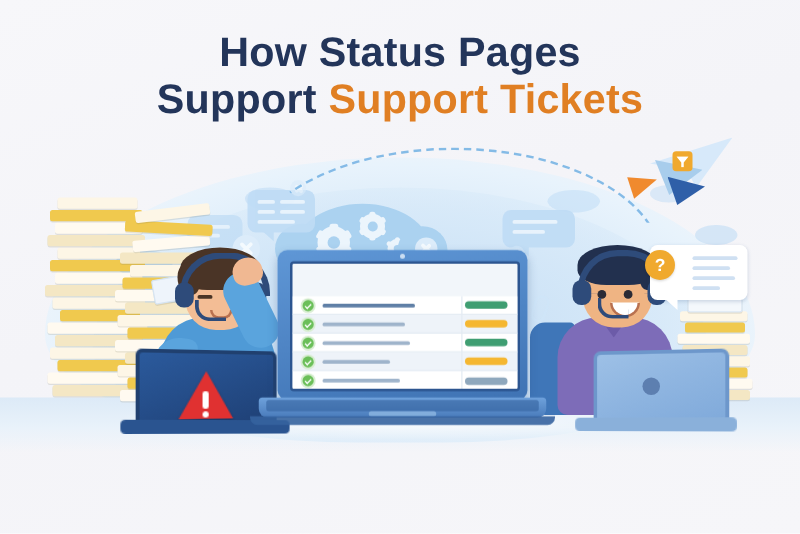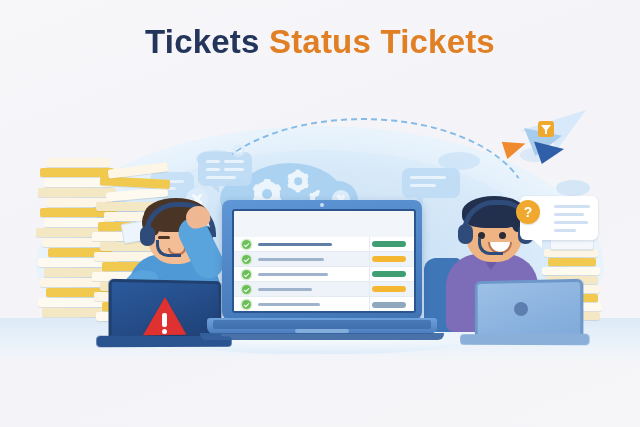--- a/index.html
+++ b/index.html
@@ -218,21 +218,22 @@
   .pill-amber{background:#f5b731;}
   .pill-gray{background:#8fa8bd;}
   .sp-divline{position:absolute;right:44px;width:1px;background:#e4ebf3;}
 </style>
 </head>
 <body>
 
 <div id="scene">
 
   <div class="title">
-    <span class="ln"><span class="t-navy">Tickets </span><span class="t-orange">Status Tickets</span></span>
+    <span class="ln t-navy">How Status Pages</span>
+    <span class="ln"><span class="t-navy">Support </span><span class="t-orange">Support Tickets</span></span>
   </div>
 
   <div class="blob"></div>
   <div class="blob2"></div>
   <div class="desk"></div>
   <div class="desk-sheen"></div>
 
   <div class="cloud" style="left:92px;top:200px;width:46px;height:22px;"></div>
   <div class="cloud" style="left:196px;top:150px;width:40px;height:18px;opacity:.6;"></div>
   <div class="cloud" style="left:438px;top:152px;width:42px;height:18px;opacity:.55;"></div>

